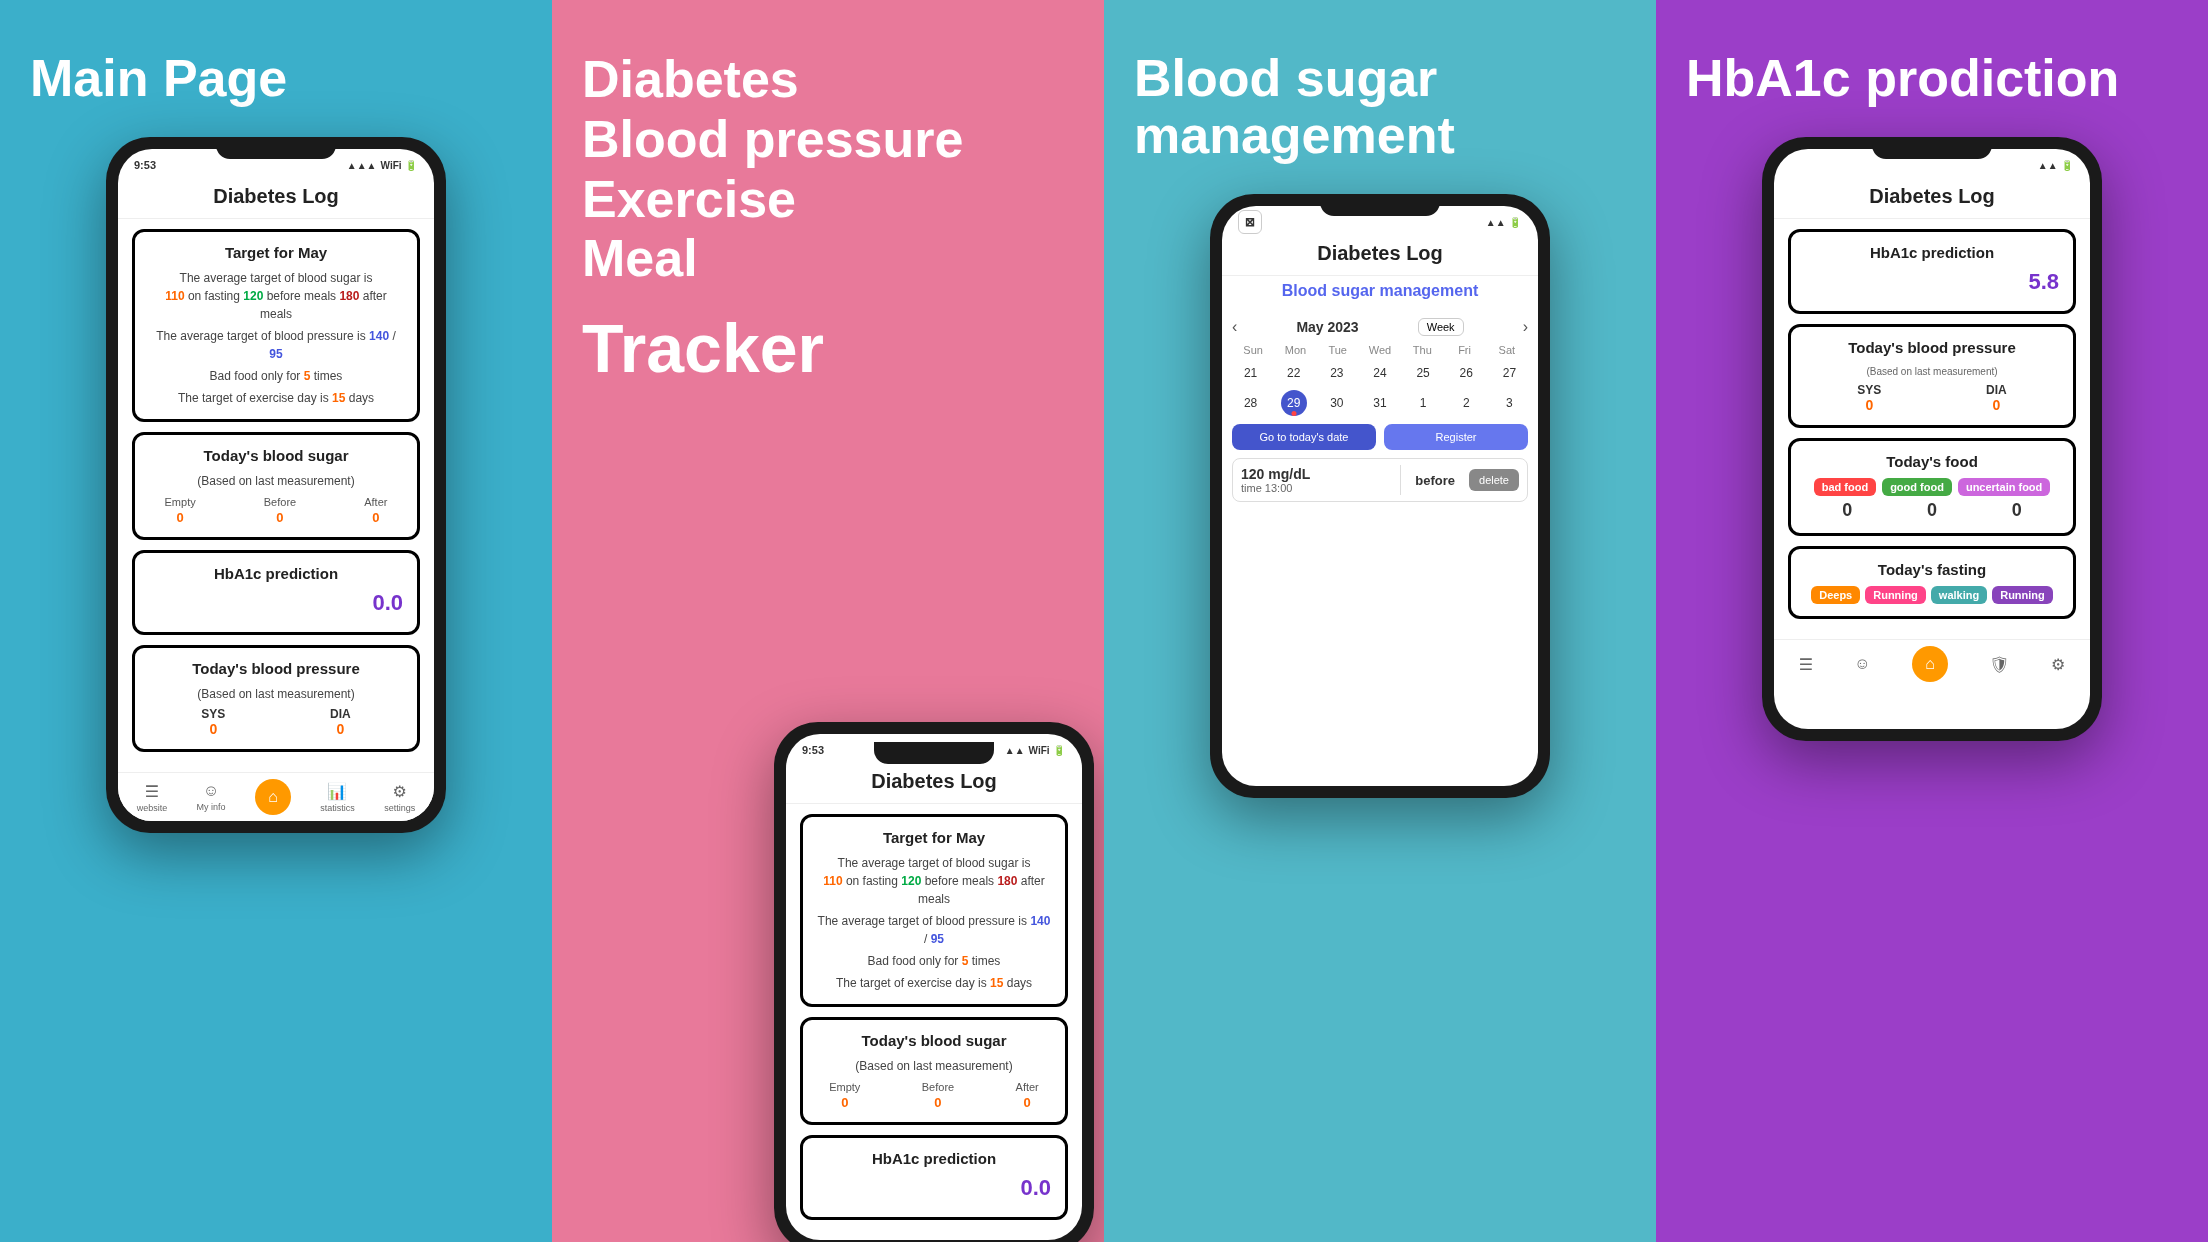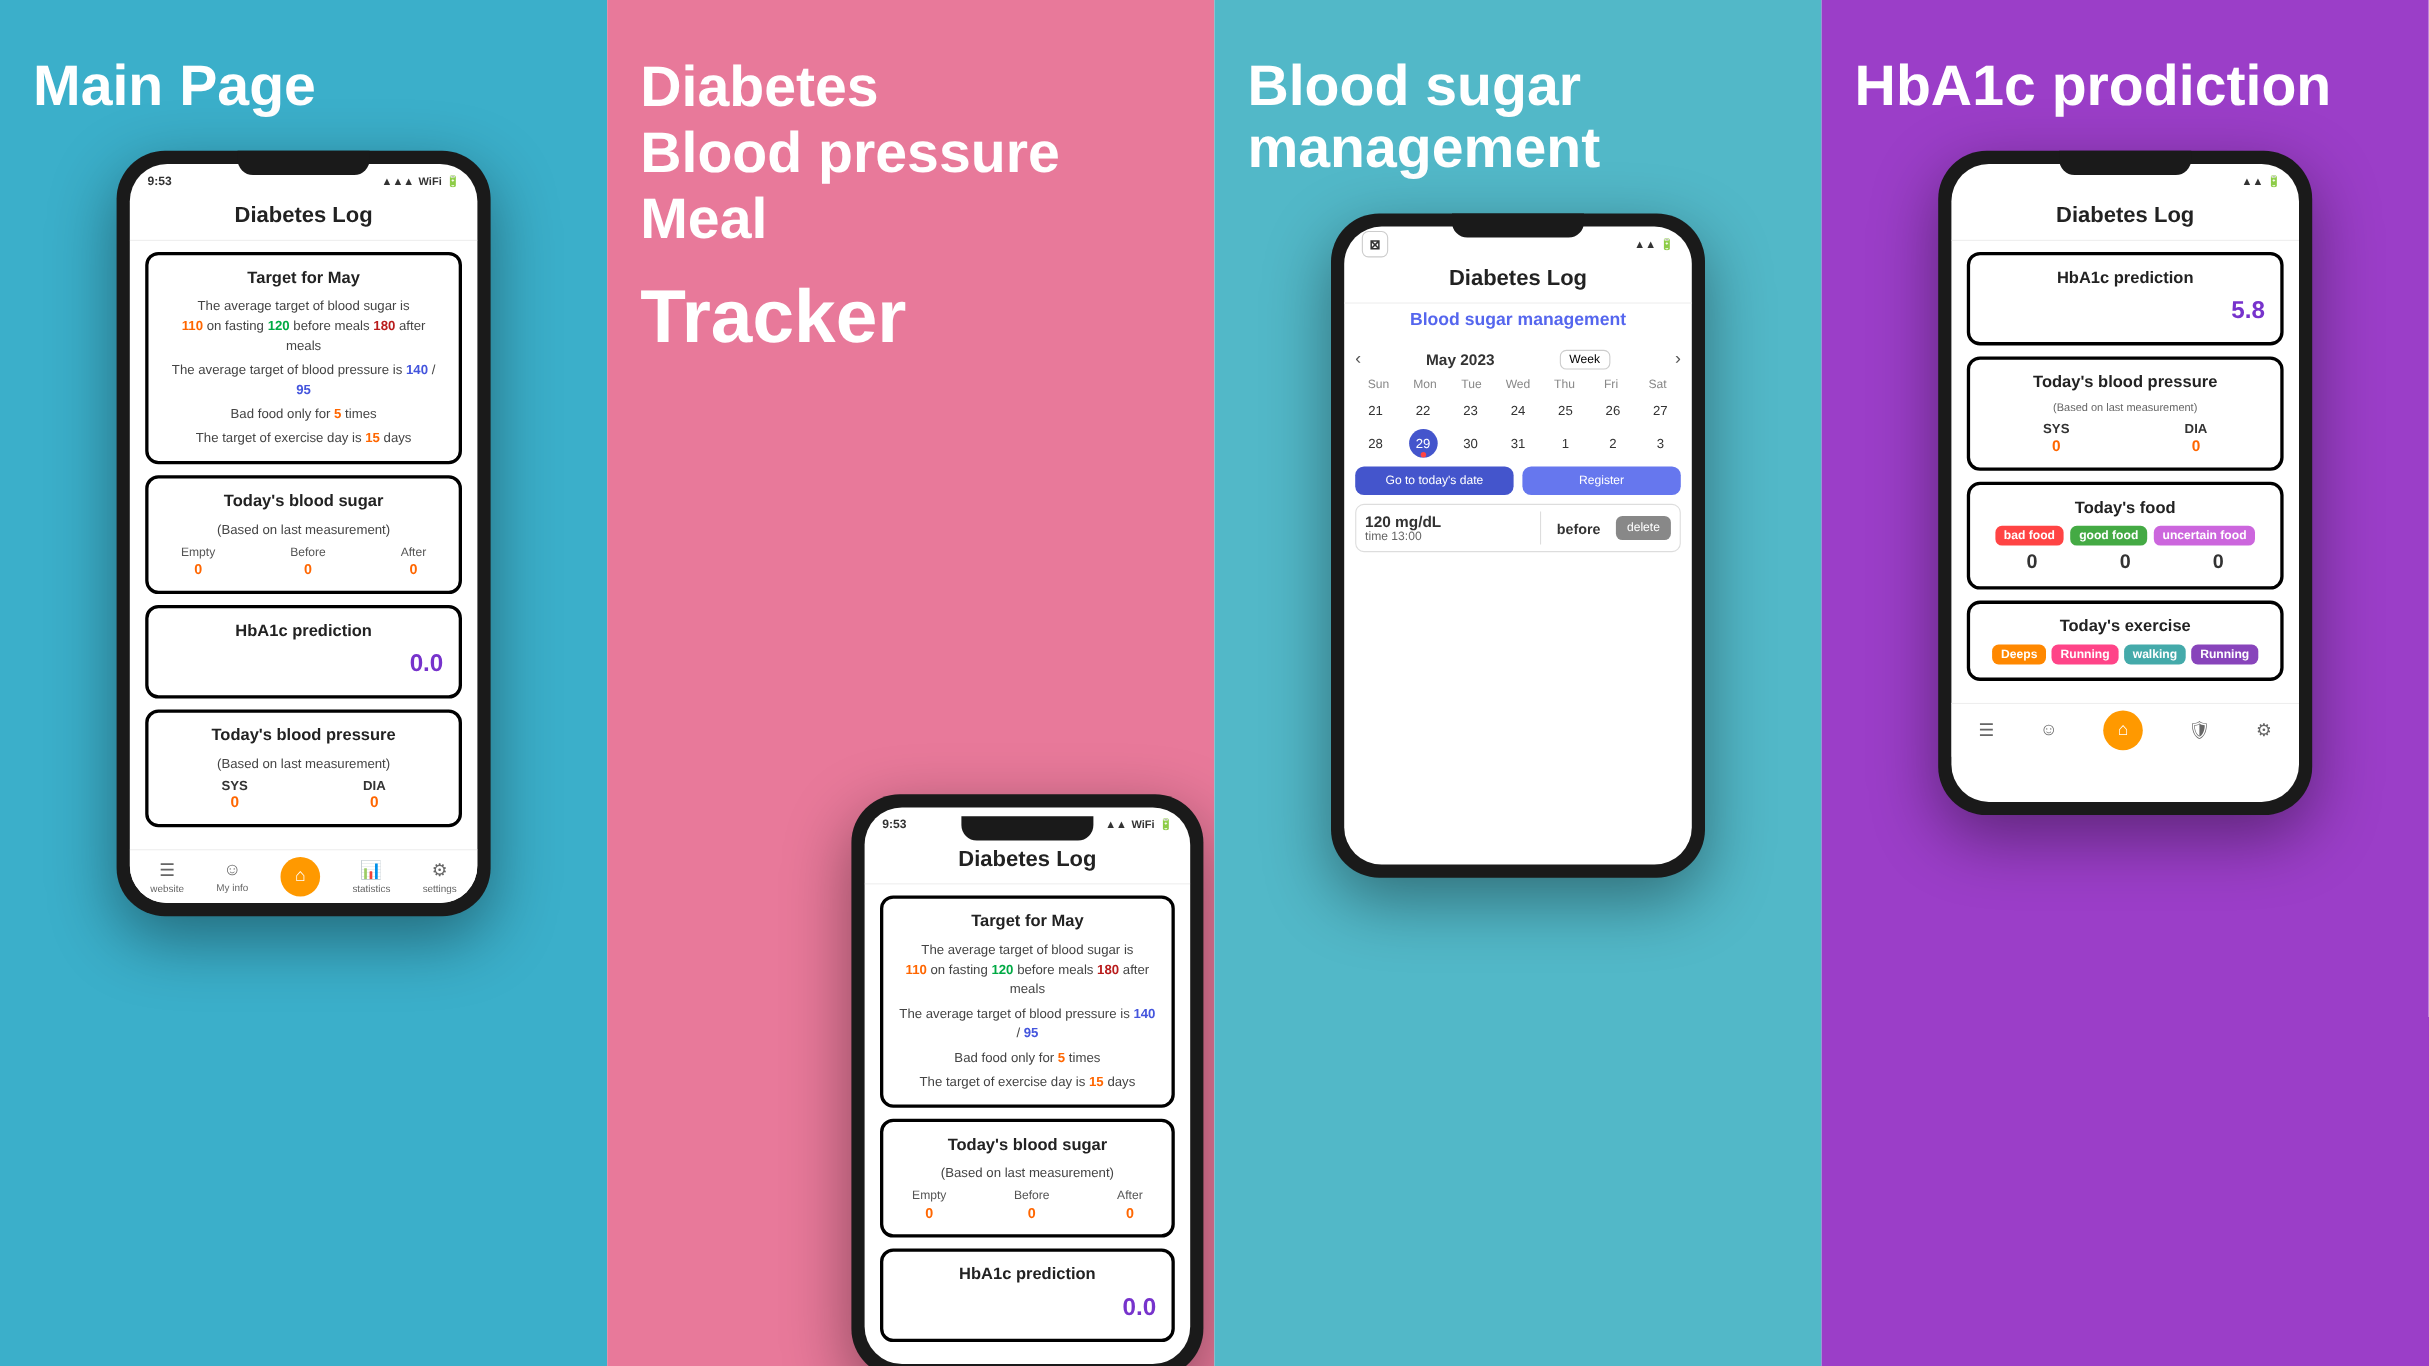--- a/index.html
+++ b/index.html
@@ -549,20 +549,21 @@
         </div>
       </div>
     </div>
   </div>
 </div>
 
 <div class="panel panel-2" style="position:relative; overflow:hidden;">
   <div style="align-self:flex-start;">
     <div class="panel-2-text">Diabetes</div>
     <div class="panel-2-text">Blood pressure</div>
+    <div class="panel-2-text">Exercise</div>
     <div class="panel-2-text">Meal</div>
     <div class="panel-2-tracker">Tracker</div>
   </div>
 
   <div style="position:absolute; bottom:-10px; right:10px;">
     <div class="phone-frame-2">
       <div class="phone-notch"></div>
       <div class="phone-screen" style="min-height:500px;">
         <div class="phone-status-bar">
           <span>9:53</span>
@@ -743,21 +744,21 @@
             <span class="food-tag tag-uncertain">uncertain food</span>
           </div>
           <div class="food-counts">
             <span class="food-count">0</span>
             <span class="food-count">0</span>
             <span class="food-count">0</span>
           </div>
         </div>
 
         <div class="card">
-          <div class="card-title">Today's exercise</div>
+          <div class="card-title">Today's fasting</div>
           <div class="exercise-tags">
             <span class="exercise-tag tag-orange">Deeps</span>
             <span class="exercise-tag tag-pink">Running</span>
             <span class="exercise-tag tag-teal">walking</span>
             <span class="exercise-tag tag-purple">Running</span>
           </div>
         </div>
       </div>
 
       <div class="bottom-nav">

